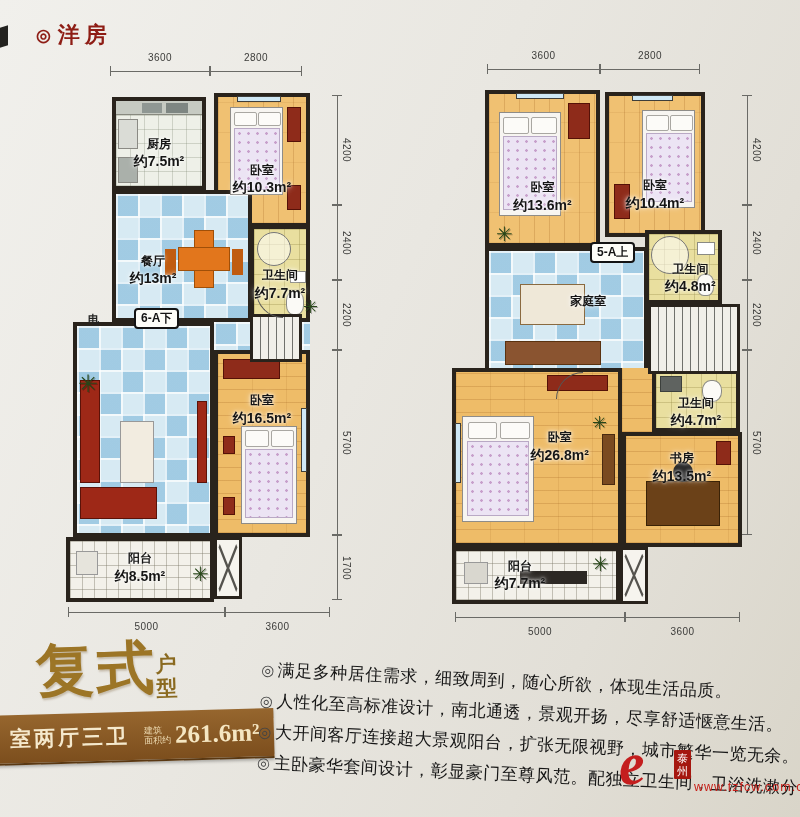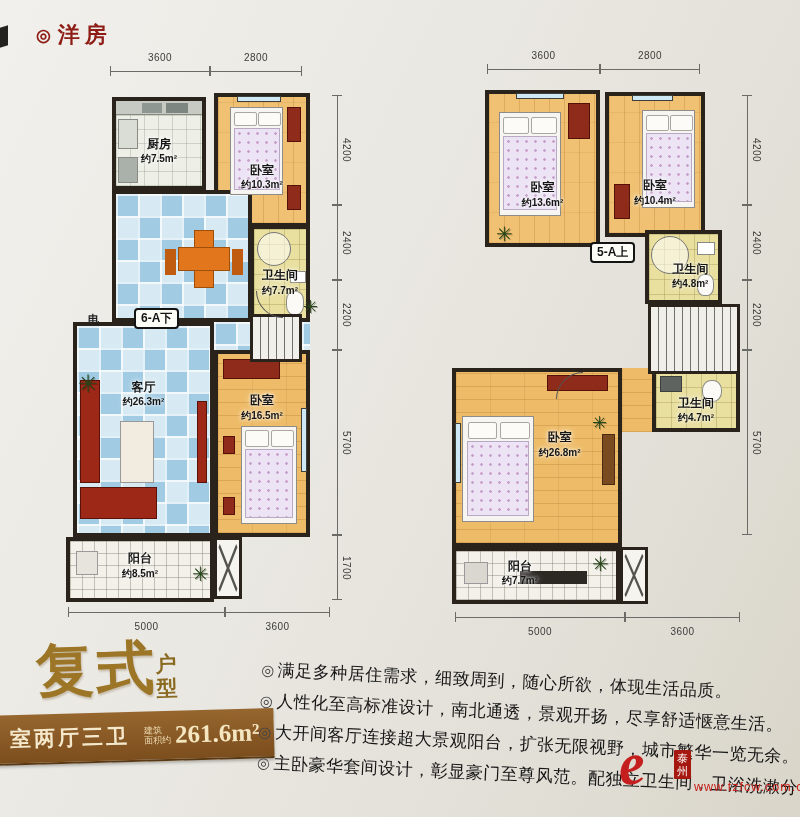--- a/index.html
+++ b/index.html
@@ -34,21 +34,21 @@
     linear-gradient(90deg,rgba(120,115,100,.4) 1px,transparent 1px);background-size:12px 12px}
   .f-yellow{background-color:#e9df9f;background-image:
     linear-gradient(rgba(150,140,70,.35) 1px,transparent 1px),
     linear-gradient(90deg,rgba(150,140,70,.35) 1px,transparent 1px);background-size:15px 15px}
   .f-kitchen{background-color:#eef0e8;background-image:
     linear-gradient(rgba(120,130,110,.28) 1px,transparent 1px),
     linear-gradient(90deg,rgba(120,130,110,.28) 1px,transparent 1px);background-size:14px 14px}
   .rlabel{position:absolute;left:0;width:100%;text-align:center;color:#151515;z-index:6;
     text-shadow:0 0 3px rgba(255,255,255,.95),0 0 6px rgba(255,255,255,.8);
     font-weight:bold;font-size:12px;line-height:1.3}
-  .rlabel .area{font-weight:600;font-size:10px;display:block}
+  .rlabel .area{font-weight:600;font-size:14px;display:block}
   .tagbox{position:absolute;background:#fdfdf8;border:2px solid #141414;border-radius:4px;
     font-weight:bold;font-size:12px;padding:0 5px;color:#141414;z-index:7;line-height:17px}
   .side-label{position:absolute;font-size:11px;font-weight:bold;color:#222;z-index:7}
   
   .fur{position:absolute;box-sizing:border-box}
   .bed{position:absolute;background:#f7f5f1;border:1px solid #8e8c88;box-sizing:border-box;z-index:3}
   .bed .pw{position:absolute;top:4%;width:40%;height:15%;background:#fcfbf8;border:1px solid #a9a7a2;border-radius:2px}
   .bed .p1{left:6%}.bed .p2{left:53%}
   .bed .bk{position:absolute;left:5%;right:5%;top:23%;bottom:5%;background-color:#ece4f4;
     background-image:radial-gradient(#c79fcb 1.2px,transparent 1.5px);background-size:9px 9px;border:1px solid #b9a9c5}
@@ -133,44 +133,44 @@
     </div>
   </div>
 
   <div class="room f-blue" style="left:52px;top:132px;width:140px;height:132px">
     <div class="fur" style="left:62px;top:36px;width:52px;height:58px">
       <div class="fur" style="left:30%;top:0;width:40%;height:100%;background:#e2761c;border:1px solid #a04f08"></div>
       <div class="fur" style="left:0;top:30%;width:100%;height:40%;background:#e2761c;border:1px solid #a04f08"></div>
       <div class="fur" style="left:-13px;top:32%;width:11px;height:26px;background:#c05c10"></div>
       <div class="fur" style="right:-13px;top:32%;width:11px;height:26px;background:#c05c10"></div>
     </div>
+    <div class="rlabel" style="top:48%;left:-22%">
+      <span>餐厅</span>
+      <span class="area">约13m²</span>
+    </div>
   </div>
 
   <div class="room f-yellow" style="left:190px;top:167px;width:60px;height:97px">
     <div class="fur" style="left:3px;top:3px;width:34px;height:34px;border:1.5px solid #777;border-radius:50%;background:rgba(255,255,255,.55)"></div>
     <div class="fur" style="left:36px;top:42px;width:16px;height:12px;background:#fff;border:1px solid #8a8a84"></div>
     <div class="fur" style="left:32px;top:62px;width:18px;height:24px;background:#fbfaf6;border:1px solid #8a8a84;border-radius:40%"></div>
     <div class="arc" style="left:2px;bottom:0;width:26px;height:26px"></div>
     <div class="rlabel" style="top:44%">
       <span>卫生间</span>
       <span class="area">约7.7m²</span>
     </div>
   </div>
 
   <div class="room f-blue nob" style="left:154px;top:264px;width:96px;height:32px"></div>
 
   <div class="room f-blue" style="left:13px;top:264px;width:141px;height:215px">
     <div class="fur" style="left:2%;top:26%;width:15%;height:50%;background:#9e2817;border:1px solid #5c1208"></div>
     <div class="fur" style="left:2%;top:78%;width:58%;height:15%;background:#9e2817;border:1px solid #5c1208"></div>
     <div class="fur" style="left:32%;top:46%;width:26%;height:30%;background:#f2ece0;border:1px solid #999"></div>
     <div class="fur" style="left:90%;top:36%;width:8%;height:40%;background:#9e2817;border:1px solid #5c1208"></div>
-    <div class="rlabel" style="top:26%">
-      <span>客厅</span>
-      <span class="area">约26.3m²</span>
-    </div>
   </div>
 
   <div class="room f-wood" style="left:154px;top:292px;width:96px;height:187px">
     <div class="win" style="right:-1px;top:30%;width:6px;height:36%"></div>
     <div class="ward" style="left:6%;top:3%;width:64%;height:11%"></div>
     <div class="bed" style="left:26%;top:40%;width:64%;height:55%">
       <div class="pw p1"></div>
       <div class="pw p2"></div>
       <div class="bk"></div>
     </div>
@@ -263,20 +263,27 @@
       <div class="pw p2"></div>
       <div class="bk"></div>
     </div>
     <div class="ward" style="left:5%;top:64%;width:18%;height:26%"></div>
     <div class="rlabel" style="top:60%">
       <span>卧室</span>
       <span class="area">约10.4m²</span>
     </div>
   </div>
 
+  <div class="room f-blue" style="left:35px;top:189px;width:163px;height:127px">
+    <div class="fur" style="left:20%;top:28%;width:42%;height:34%;background:#efe8d8;border:1px solid #8a6a40"></div>
+    <div class="fur" style="left:10%;top:76%;width:62%;height:20%;background:#8a5430;border:1px solid #5a3210"></div>
+    <div class="rlabel" style="top:36%;left:14%">
+      <span>家庭室</span>
+    </div>
+  </div>
 
   <div class="room f-yellow" style="left:195px;top:172px;width:77px;height:74px">
     <div class="fur" style="left:2px;top:2px;width:38px;height:38px;border:1.5px solid #777;border-radius:50%;background:rgba(255,255,255,.55)"></div>
     <div class="fur" style="left:48px;top:8px;width:18px;height:13px;background:#fff;border:1px solid #8a8a84"></div>
     <div class="fur" style="left:48px;top:40px;width:17px;height:22px;background:#fbfaf6;border:1px solid #8a8a84;border-radius:40%"></div>
     <div class="rlabel" style="top:42%;left:10%">
       <span>卫生间</span>
       <span class="area">约4.8m²</span>
     </div>
   </div>
@@ -303,20 +310,29 @@
       <div class="bk"></div>
     </div>
     <div class="fur" style="left:90%;top:36%;width:8%;height:30%;background:#7a4a20;border:1px solid #4a2a10"></div>
     <div class="arc" style="left:62%;top:0;width:26px;height:26px;transform:scaleY(-1)"></div>
     <div class="rlabel" style="top:34%;left:14%">
       <span>卧室</span>
       <span class="area">约26.8m²</span>
     </div>
   </div>
 
+  <div class="room f-wood" style="left:172px;top:374px;width:120px;height:115px">
+    <div class="fur" style="left:18%;top:42%;width:66%;height:42%;background:#6b4118;border:1px solid #3a2206"></div>
+    <div class="fur" style="left:42%;top:24%;width:20px;height:20px;background:#1e1e1e;border-radius:50%"></div>
+    <div class="ward" style="left:80%;top:5%;width:14%;height:22%"></div>
+    <div class="rlabel" style="top:14%">
+      <span>书房</span>
+      <span class="area">约13.5m²</span>
+    </div>
+  </div>
 
   <div class="room f-white" style="left:2px;top:489px;width:168px;height:57px">
     <div class="fur" style="left:5%;top:22%;width:15%;height:45%;background:#d9d7cf;border:1px solid #999"></div>
     <div class="fur" style="left:40%;top:40%;width:42%;height:28%;background:#2c2824"></div>
     <div class="rlabel" style="top:16%;left:-10%">
       <span>阳台</span>
       <span class="area">约7.7m²</span>
     </div>
   </div>
 

